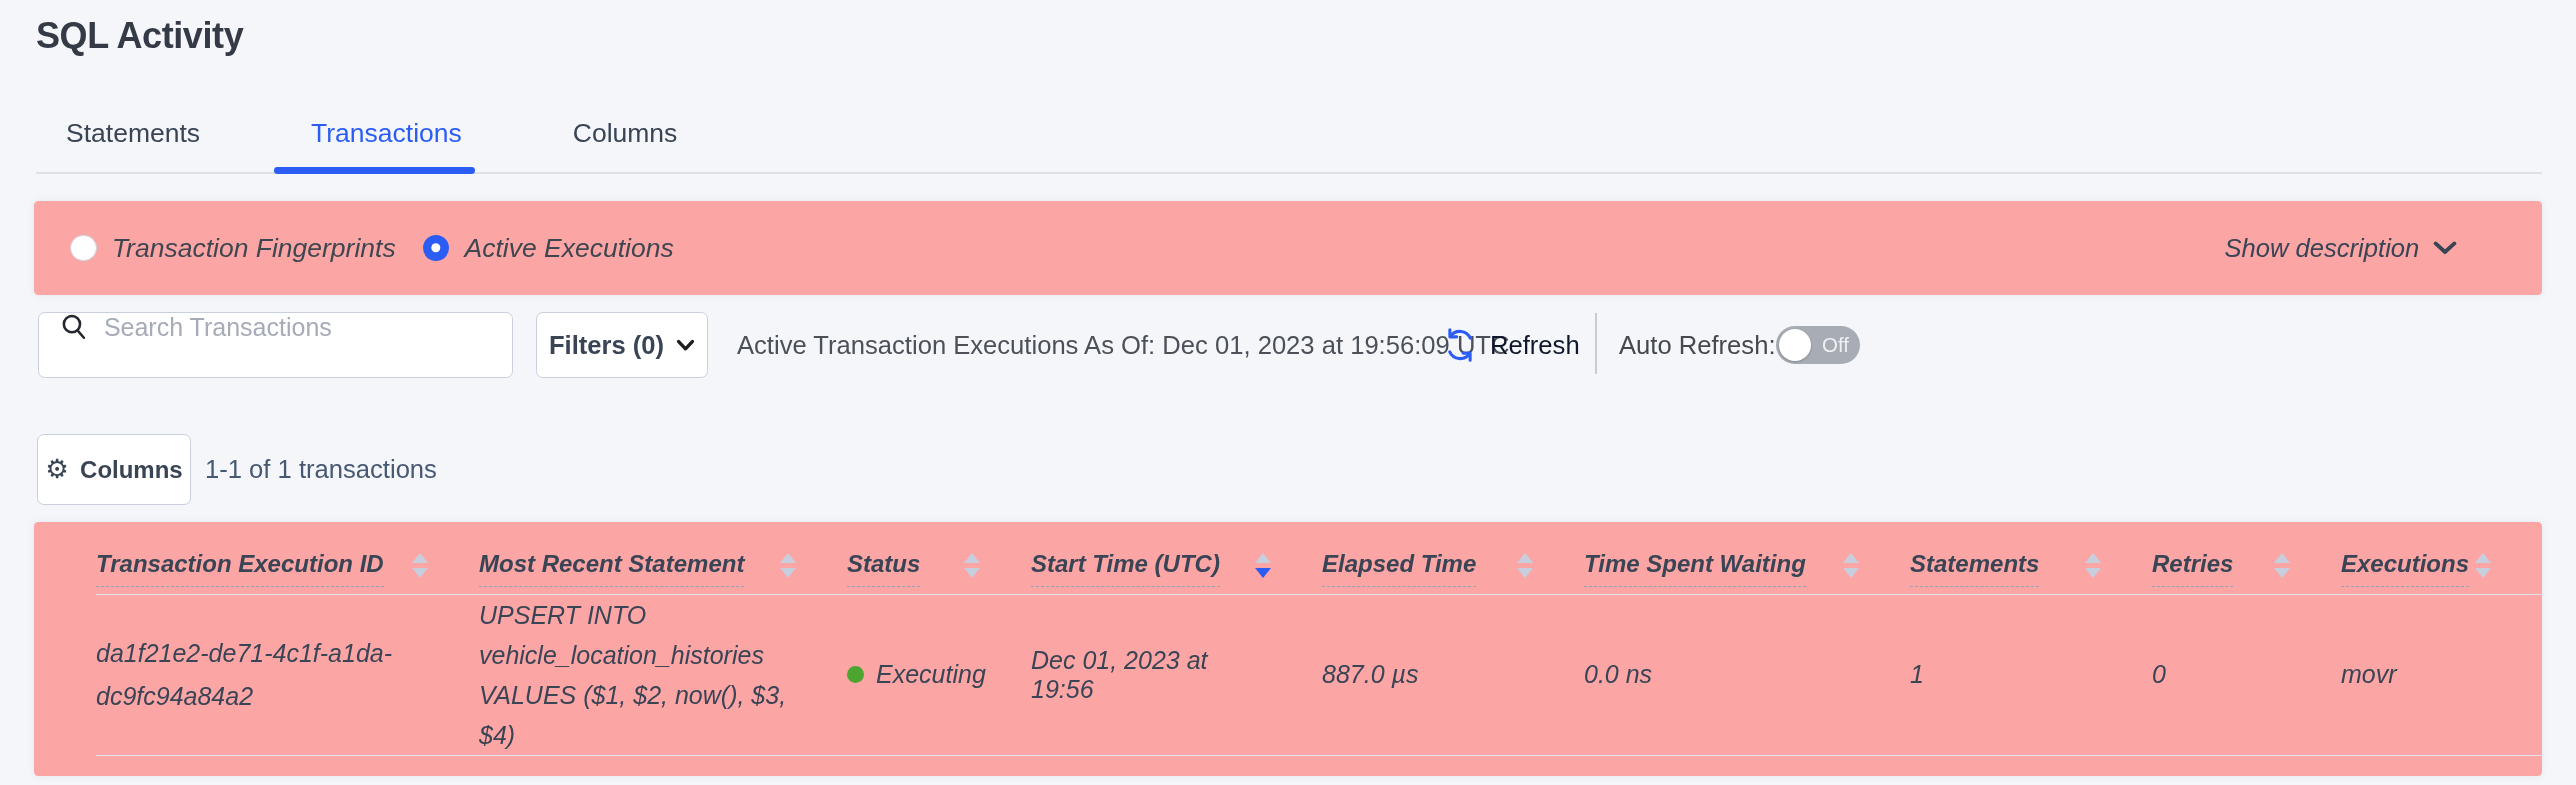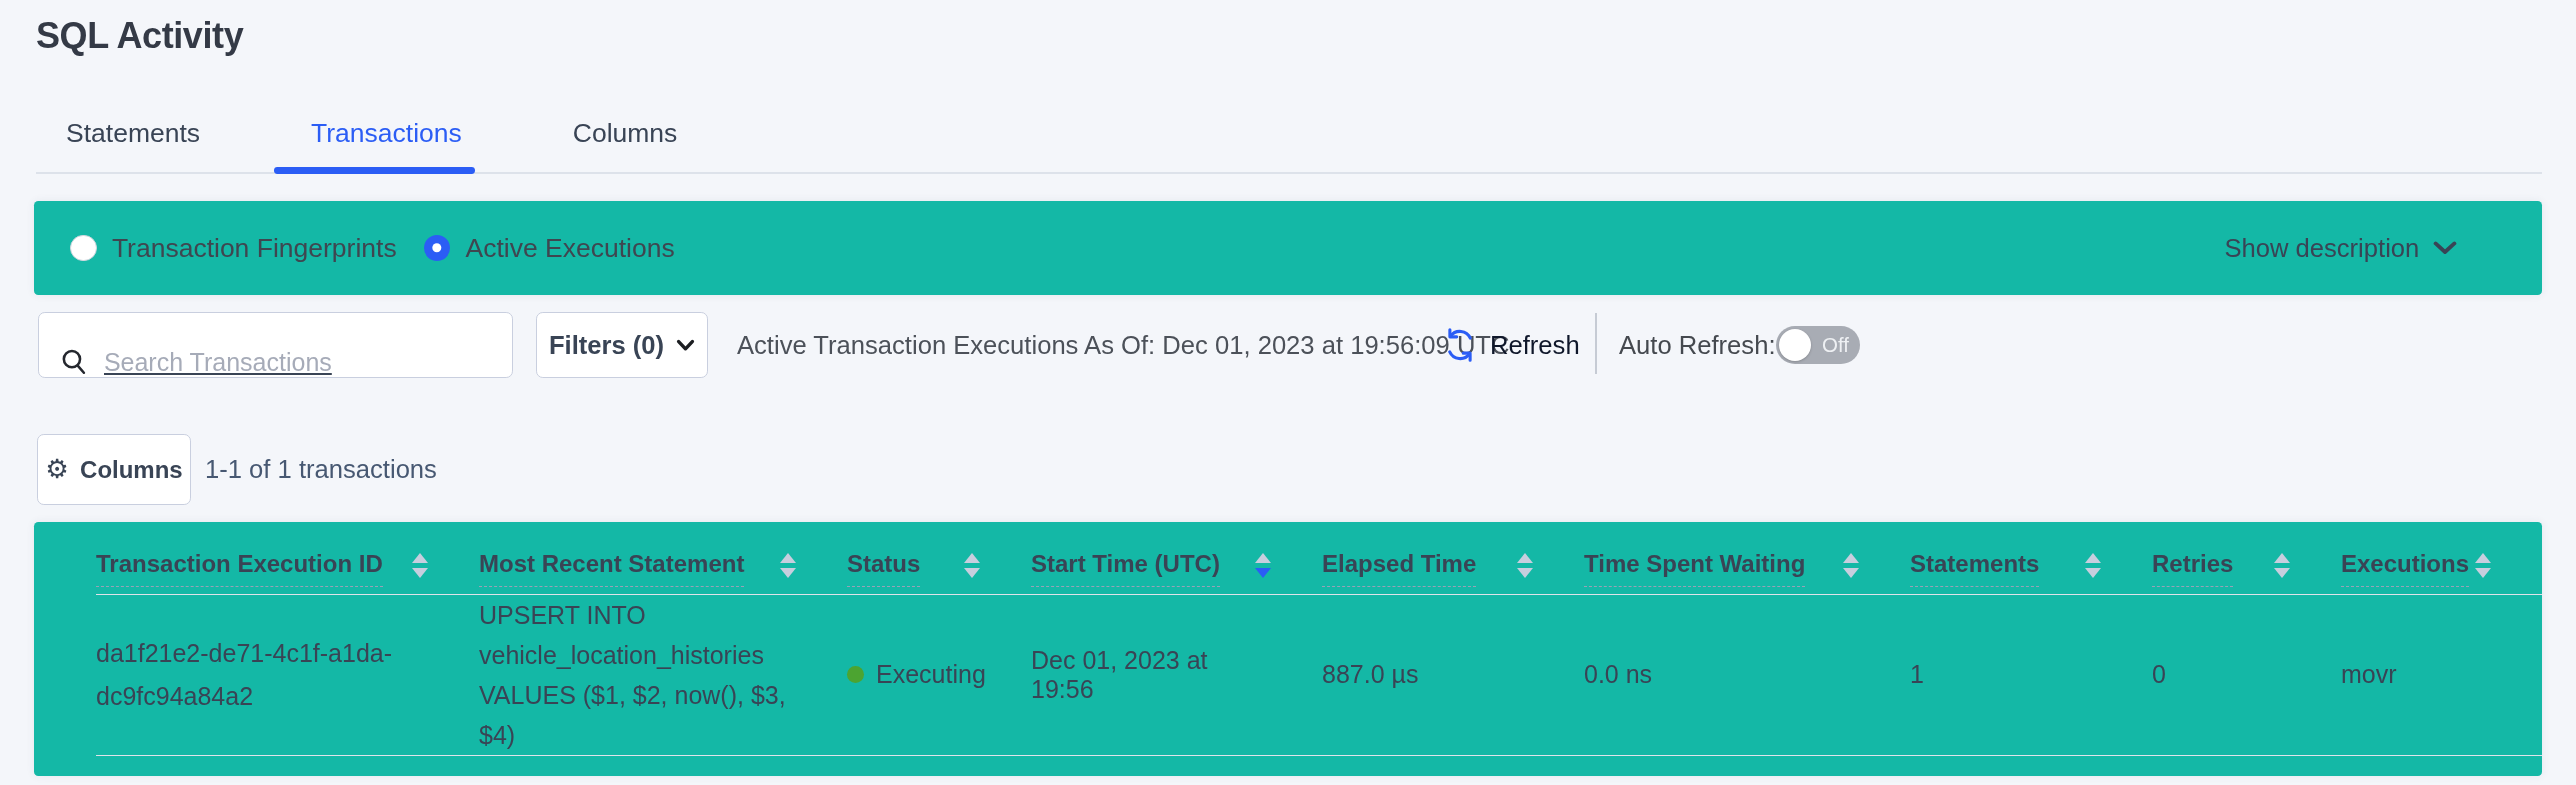--- a/index.html
+++ b/index.html
@@ -29,22 +29,23 @@
   .tabs-rule {
     position:absolute; left:36px; width:2506px; top:172px; height:1.7px;
     background:#dde2ea;
   }
   .tab-indicator {
     position:absolute; left:274px; top:167px; width:201px; height:6.8px;
     background:#2b5df5; border-radius:3.4px;
   }
   
   .card {
-    position:absolute; background:#14b8a6; border-radius:4.3px;
+    position:absolute; background:#fca5a5; border-radius:4.3px;
     box-shadow:0 0 8.5px rgba(56,76,108,0.08);
+    font-style:italic;
   }
   .radio-card { left:34px; top:201px; width:2508px; height:94px;
     display:flex; align-items:center; padding:0 85px 0 36px; }
   
   .radio-option { display:flex; align-items:center; cursor:pointer; }
   .radio-circle {
     width:26.5px; height:26.5px; border-radius:50%;
     border:1.7px solid #d2d6de; background:#fff; flex:0 0 auto;
   }
   .radio-circle.selected {
@@ -59,21 +60,21 @@
   .radio-gap { width:27px; }
   .show-desc {
     margin-left:auto; display:flex; align-items:center; gap:13.7px;
     cursor:pointer;
   }
   .show-desc-label { font-size:25.6px; color:#394455; }
   
   .search-box {
     position:absolute; left:38px; top:312px; width:475px; height:66px;
     background:#fff; border:1.7px solid #c9cfdf; border-radius:6.8px;
-    display:flex; align-items:flex-end; padding:0 17px 0 20.5px;text-decoration:underline;
+    display:flex; align-items:flex-start; padding:0 17px 0 20.5px;
   }
   .search-input {
     border:none; outline:none; flex:1; margin-left:15.4px;
     font-size:25px; color:#394455; background:transparent;
     font-family:"Liberation Sans", sans-serif;
   }
   .search-input::placeholder { color:#a6abb8; }
   .filters-btn {
     position:absolute; left:536px; top:312px; width:172px; height:66px;
     background:#fff; border:1.7px solid #c9cfdf; border-radius:6.8px;

